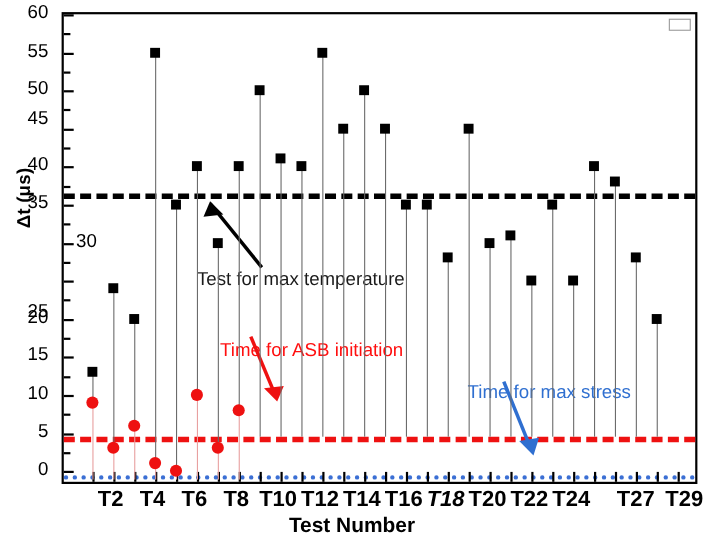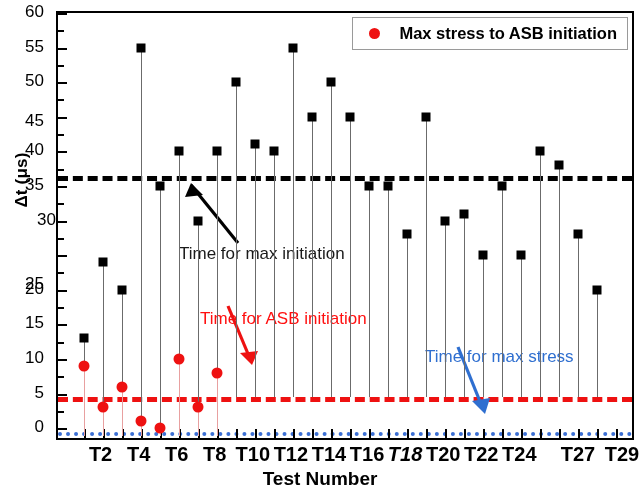--- a/index.html
+++ b/index.html
@@ -93,40 +93,34 @@
 
   <div id="ylabel">Δt (μs)</div>
   <div id="xlabel">Test Number</div>
 
   <div id="plot">
 
     <div class="refline ref-black" id="ref0" style="top: 162.605px;"></div>
     <div class="refline ref-red" id="ref1" style="top: 384.024px;"></div>
     <div class="refline ref-blue" id="ref2" style="top: 418.621px;"></div>
 
-    <div class="anno" id="anno-temp">Time for max initiation</div>
+    <div class="anno" id="anno-temp">Test for max temperature</div>
     <div class="anno" id="anno-asb">Time for ASB initiation</div>
     <div class="anno" id="anno-str">Time for max stress</div>
 
     <svg class="arrow" style="left:0;top:0;width:578px;height:429px;pointer-events:none">
       <line x1="180" y1="230" x2="133" y2="172" stroke="#000" stroke-width="3.2"></line>
       <polygon points="133,170 145,182 127,184" fill="#000"></polygon>
       <line x1="170" y1="293" x2="193" y2="348" stroke="#ee1111" stroke-width="3.2"></line>
       <polygon points="194,352 182,340 200,338" fill="#ee1111"></polygon>
       <line x1="400" y1="334" x2="425" y2="396" stroke="#2f6fd0" stroke-width="3.2"></line>
       <polygon points="427,401 414,388 432,385" fill="#2f6fd0"></polygon>
     </svg>
 
     <div id="legend">
-      <div class="leg-row">
-        <span class="leg-mark">
-            <i class="leg-dot"></i>
-          </span>
-        <span class="leg-txt">Max stress to ASB initiation</span>
-      </div>
     </div>
 
   <div class="ytick" style="top: 415.161px;"></div>
       <div class="ytick" style="top: 380.565px;"></div>
       <div class="ytick" style="top: 345.968px;"></div>
       <div class="ytick" style="top: 311.371px;"></div>
       <div class="ytick" style="top: 276.774px;"></div>
       <div class="ytick" style="top: 242.177px;"></div>
       <div class="ytick" style="top: 207.581px;"></div>
       <div class="ytick" style="top: 172.984px;"></div>
@@ -248,24 +242,24 @@
       <div class="dot" title="T7: 3" style="left: 139.724px; top: 394.403px;"></div>
       <div class="stem red" style="left: 158.759px; top: 359.806px; height: 63.6581px;"></div>
       <div class="dot" title="T8: 8" style="left: 158.759px; top: 359.806px;"></div>
     </div>
 <div class="ylab" style="top: 426.161px; left: 0px;">0</div>
     <div class="ylab" style="top: 391.565px; left: 0px;">5</div>
     <div class="ylab" style="top: 356.968px; left: 0px;">10</div>
     <div class="ylab" style="top: 322.371px; left: 0px;">15</div>
     <div class="ylab" style="top: 287.774px; left: 0px;">20</div>
     <div class="ylab" style="top: 253.177px; left: 0px; margin-top: 30px;">25</div>
-    <div class="ylab" style="top: 218.581px; left: 12px;">30</div>
+    <div class="ylab" style="top: 218.581px; left: 0px; padding-left: 44px;">30</div>
     <div class="ylab" style="top: 183.984px; left: 0px;">35</div>
     <div class="ylab" style="top: 149.387px; left: 0px;">40</div>
-    <div class="ylab" style="top: 120px; left: 0px;">45</div>
+    <div class="ylab" style="top: 107px; left: 0px;">45</div>
     <div class="ylab" style="top: 80.1935px; left: 0px;">50</div>
     <div class="ylab" style="top: 45.5968px; left: 0px;">55</div>
     <div class="ylab" style="top: 11px; left: 0px;">60</div>
     <div class="xlab" style="left: 100.552px;">T2</div>
     <div class="xlab" style="left: 138.621px;">T4</div>
     <div class="xlab" style="left: 176.69px;">T6</div>
     <div class="xlab" style="left: 214.759px;">T8</div>
     <div class="xlab" style="left: 252.828px;">T10</div>
     <div class="xlab" style="left: 290.897px;">T12</div>
     <div class="xlab" style="left: 328.966px;">T14</div>

